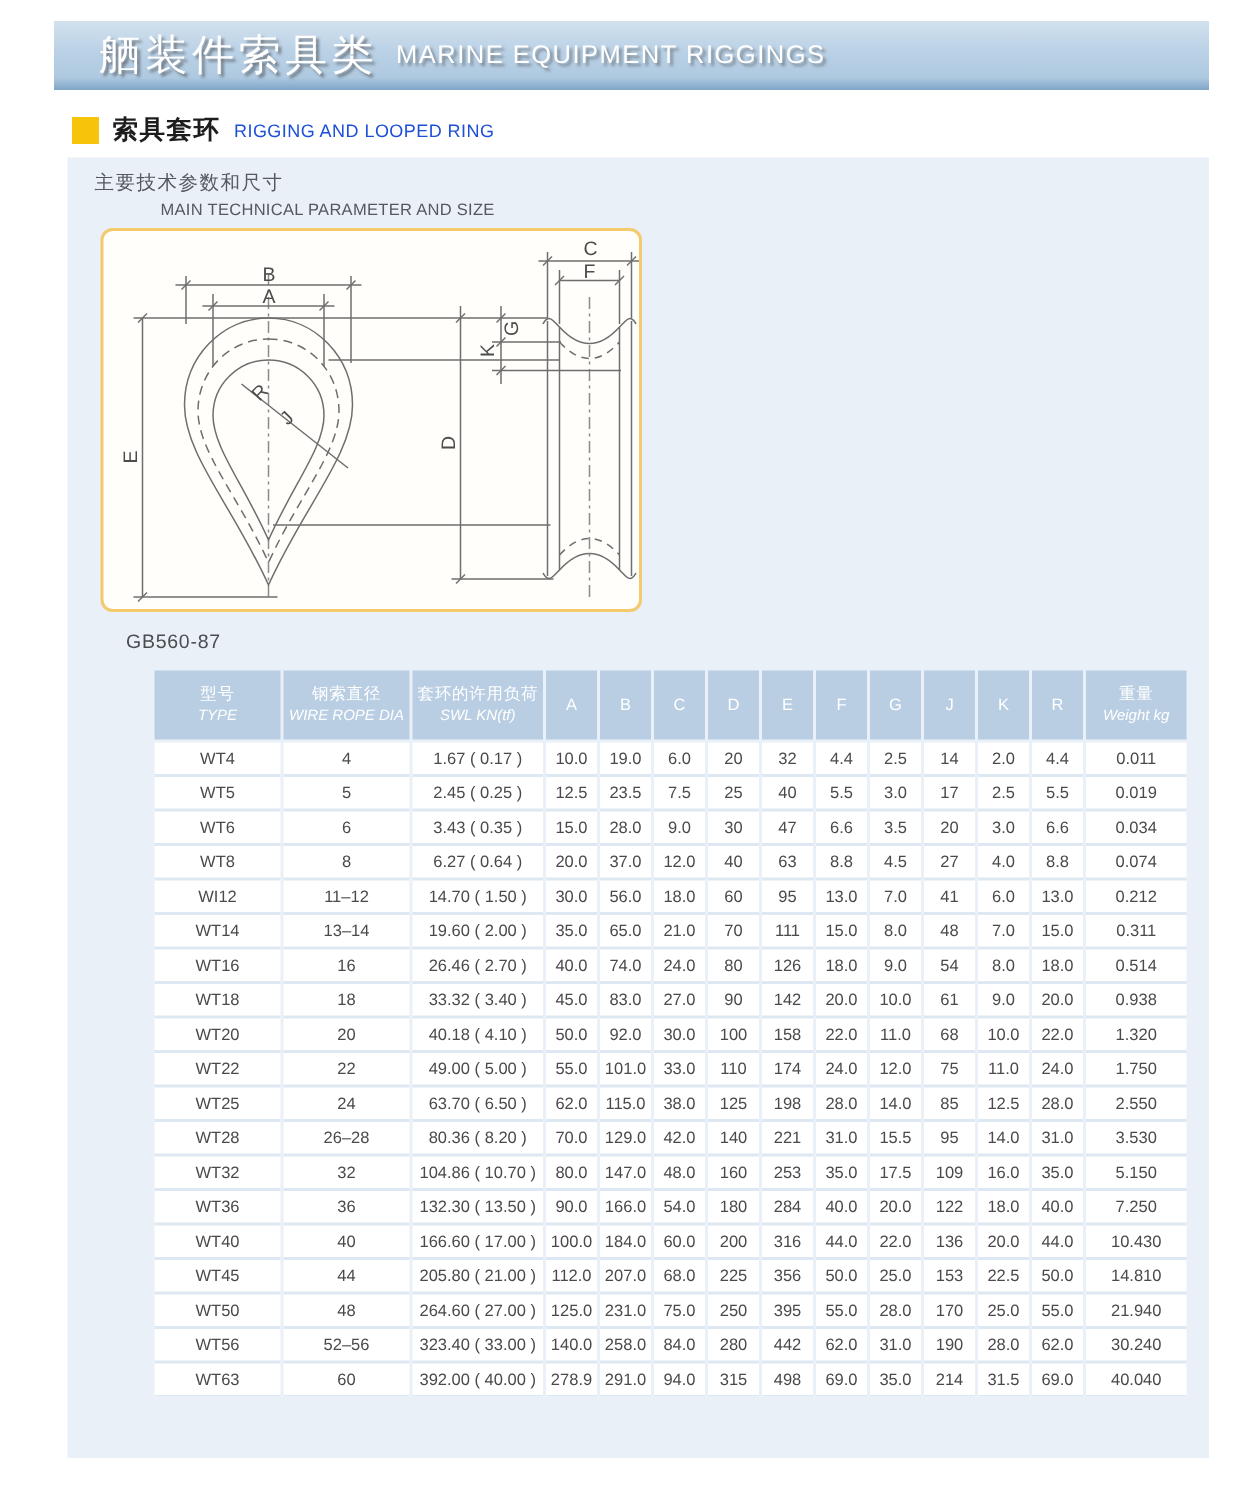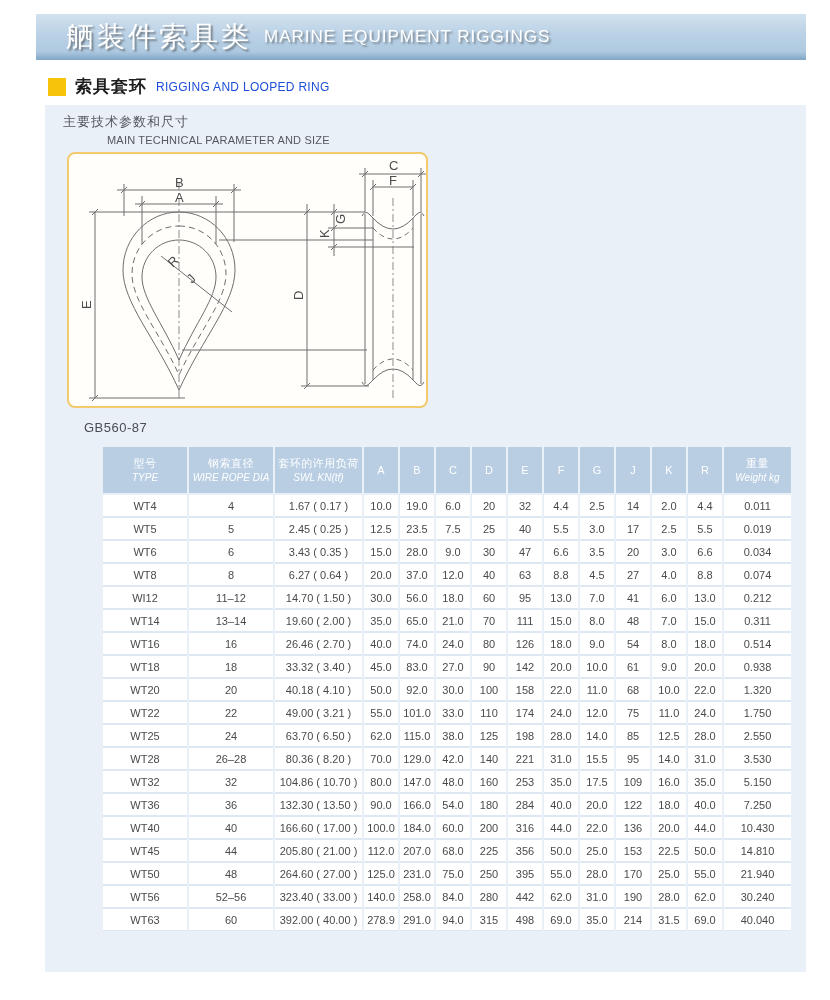--- a/index.html
+++ b/index.html
@@ -355,21 +355,21 @@
             <td>22.0</td>
             <td>11.0</td>
             <td>68</td>
             <td>10.0</td>
             <td>22.0</td>
             <td>1.320</td>
           </tr>
           <tr>
             <td>WT22</td>
             <td>22</td>
-            <td>49.00 ( 3.21 )</td>
+            <td>49.00 ( 5.00 )</td>
             <td>55.0</td>
             <td>101.0</td>
             <td>33.0</td>
             <td>110</td>
             <td>174</td>
             <td>24.0</td>
             <td>12.0</td>
             <td>75</td>
             <td>11.0</td>
             <td>24.0</td>

